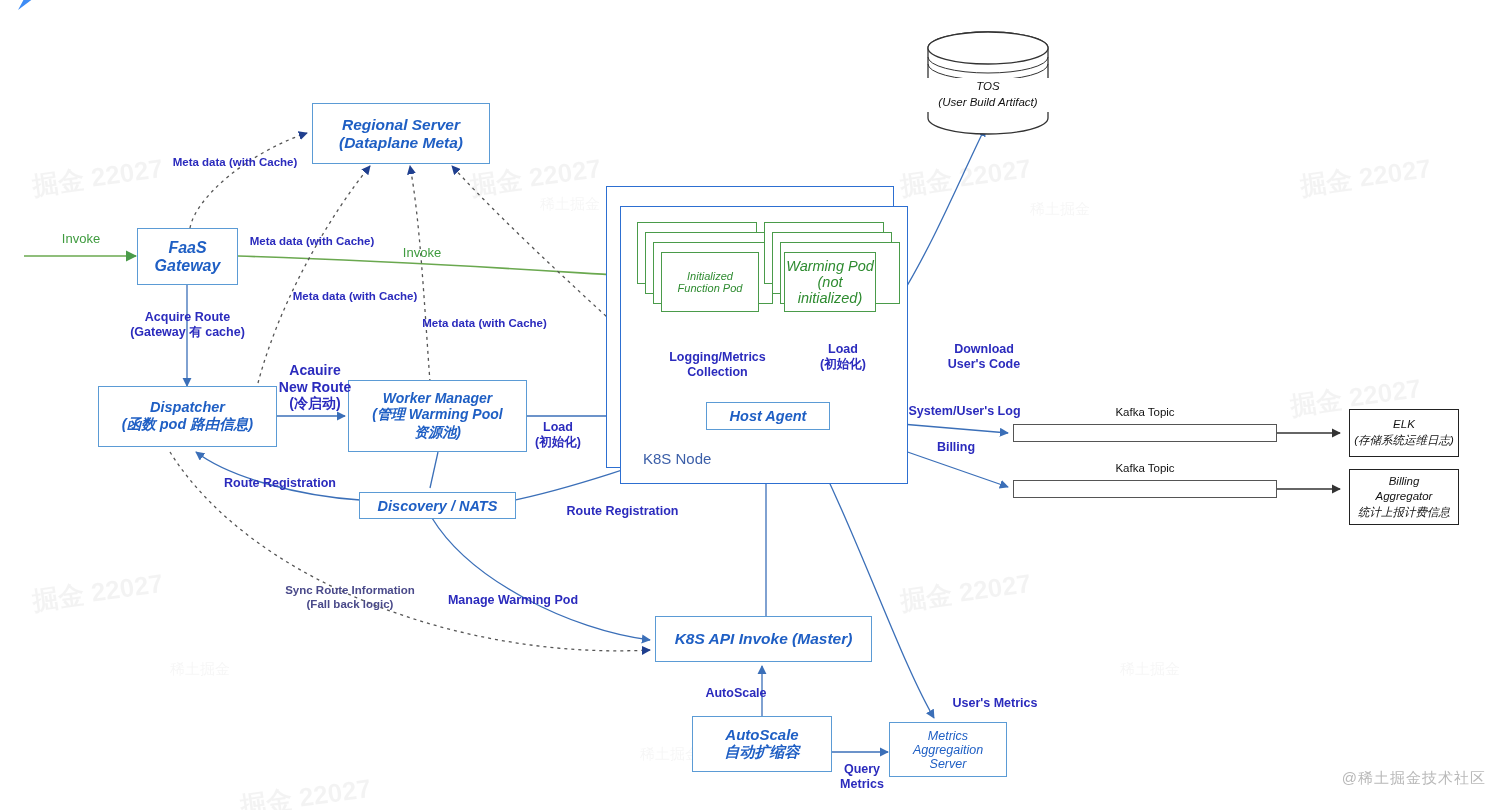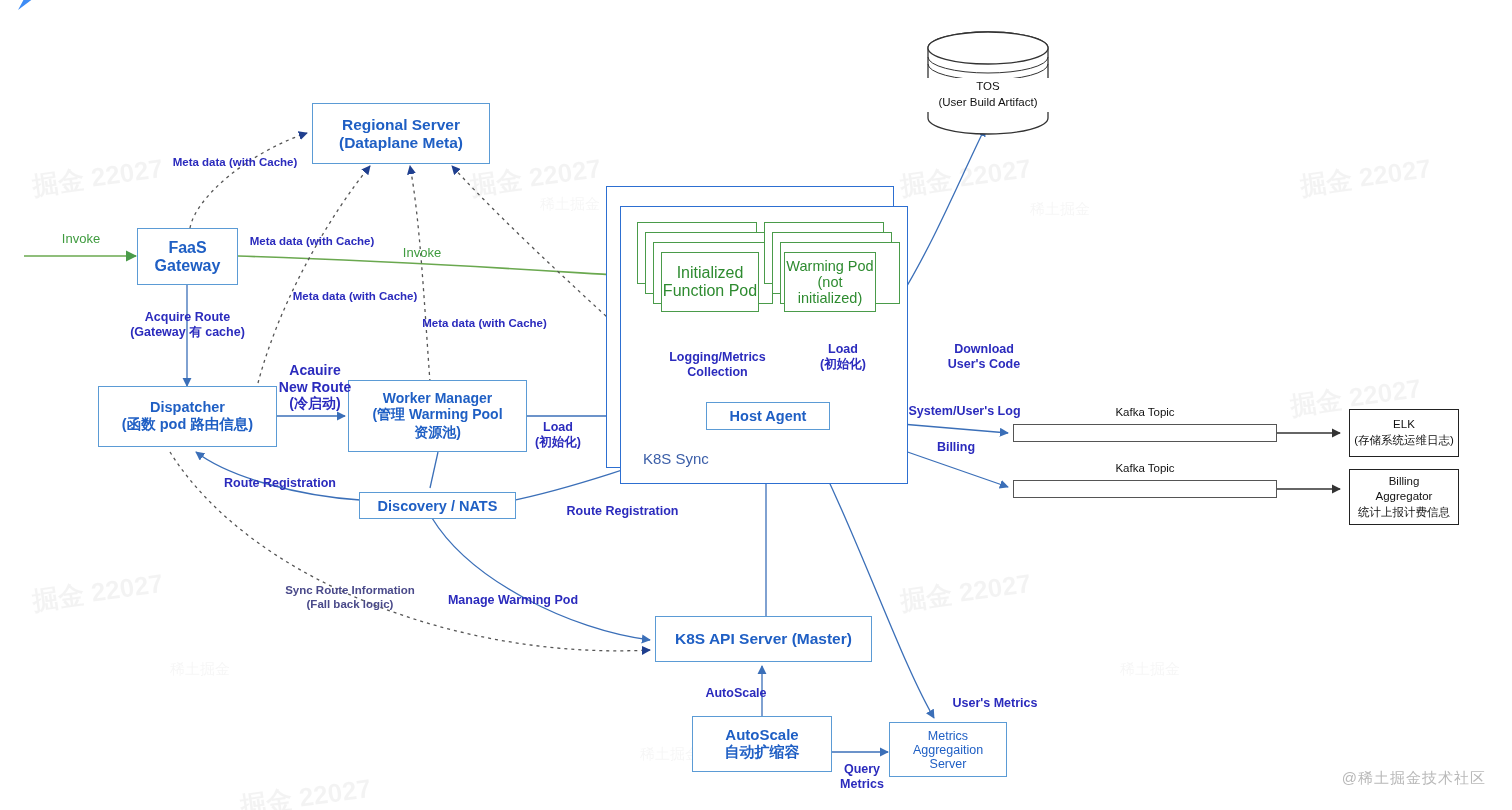--- a/index.html
+++ b/index.html
@@ -1,21 +1,21 @@
 <!DOCTYPE html>
 <html><head>
 <meta charset="utf-8">
 <style>
   html,body{margin:0;padding:0;background:#ffffff;}
   body{width:1512px;height:810px;position:relative;overflow:hidden;
        font-family:"Liberation Sans","DejaVu Sans",sans-serif;}
   #stage{position:absolute;left:0;top:0;width:1512px;height:810px;}
   svg.layer{position:absolute;left:0;top:0;width:1512px;height:810px;overflow:visible;}
   .box{position:absolute;box-sizing:border-box;display:flex;align-items:center;
-       justify-content:center;text-align:center;background:#ffffff;}
+       justify-content:center;text-align:center;background:#ffffff;font-style:italic;}
   .blue-box{border:1.6px solid #5b9bd5;color:#1f5fc4;font-weight:bold;}
   .green-box{border:1.6px solid #4a9b4a;color:#2e8b30;font-weight:normal;}
   .gray-box{border:1.8px solid #222;color:#111;}
   .kafka{border:1.4px solid #555;color:#111;background:#fff;}
   .lbl{position:absolute;color:#2b2bbd;font-weight:bold;text-align:center;
        line-height:1.18;white-space:pre;pointer-events:none;}
   .lbl.green{color:#3f9b3f;font-weight:normal;}
   .lbl.dark{color:#111;font-weight:normal;}
   .wm{position:absolute;color:#000;opacity:.045;font-size:26px;font-weight:bold;
       white-space:nowrap;pointer-events:none;user-select:none;}
@@ -116,26 +116,26 @@
     <g>
       <path d="M928,48 a60,16 0 0 1 120,0 l0,70 a60,16 0 0 1 -120,0 z" fill="#fff" stroke="#333" stroke-width="1.3"></path>
       <ellipse cx="988" cy="48" rx="60" ry="16" fill="#fff" stroke="#333" stroke-width="1.3"></ellipse>
       <path d="M928,57 a60,16 0 0 0 120,0" fill="none" stroke="#333" stroke-width="1"></path>
       <path d="M928,64 a60,16 0 0 0 120,0" fill="none" stroke="#333" stroke-width="1"></path>
     </g>
   </svg>
 
   <div class="nodewrap" style="left:606px;top:186px;width:288px;height:282px;"></div>
   <div class="nodewrap" style="left:620px;top:206px;width:288px;height:278px;"></div>
-  <div class="k8slabel" style="left:643px;top:450px;">K8S Sync</div>
+  <div class="k8slabel" style="left:643px;top:450px;">K8S Node</div>
 
   <div class="box green-box" style="left:637px;top:222px;width:120px;height:62px;"></div>
   <div class="box green-box" style="left:645px;top:232px;width:120px;height:62px;"></div>
   <div class="box green-box" style="left:653px;top:242px;width:120px;height:62px;"></div>
-  <div class="box green-box" style="left:661px;top:252px;width:98px;height:60px;font-size:16px;white-space:pre-line;">Initialized
+  <div class="box green-box" style="left:661px;top:252px;width:98px;height:60px;font-size:11px;white-space:pre-line;">Initialized
 Function Pod</div>
 
   <div class="box green-box" style="left:764px;top:222px;width:120px;height:62px;"></div>
   <div class="box green-box" style="left:772px;top:232px;width:120px;height:62px;"></div>
   <div class="box green-box" style="left:780px;top:242px;width:120px;height:62px;"></div>
   <div class="box green-box" style="left:784px;top:252px;width:92px;height:60px;font-size:14.5px;white-space:pre-line;">Warming Pod
 (not initialized)</div>
 
   <div class="box blue-box" style="left:312px;top:103px;width:178px;height:61px;font-size:15.5px;white-space:pre-line;">Regional Server
 (Dataplane Meta)</div>
@@ -147,21 +147,21 @@
 (函数 pod 路由信息)</div>
 
   <div class="box blue-box" style="left:348px;top:380px;width:179px;height:72px;font-size:14px;white-space:pre-line;">Worker Manager
 (管理 Warming Pool
 资源池)</div>
 
   <div class="box blue-box" style="left:359px;top:492px;width:157px;height:27px;font-size:14.5px;">Discovery / NATS</div>
 
   <div class="box blue-box" style="left:706px;top:402px;width:124px;height:28px;font-size:14.5px;">Host Agent</div>
 
-  <div class="box blue-box" style="left:655px;top:616px;width:217px;height:46px;font-size:15.5px;">K8S API Server (Master)</div>
+  <div class="box blue-box" style="left:655px;top:616px;width:217px;height:46px;font-size:15.5px;">K8S API Invoke (Master)</div>
 
   <div class="box blue-box" style="left:692px;top:716px;width:140px;height:56px;font-size:15px;white-space:pre-line;">AutoScale
 自动扩缩容</div>
 
   <div class="box blue-box" style="left:889px;top:722px;width:118px;height:55px;font-size:12.5px;white-space:pre-line;font-weight:normal;">Metrics
 Aggregaition
 Server</div>
 
   <div class="box" style="left:918px;top:78px;width:140px;height:34px;border:none;color:#111;
               font-size:11.5px;white-space:pre-line;line-height:1.35;">TOS

